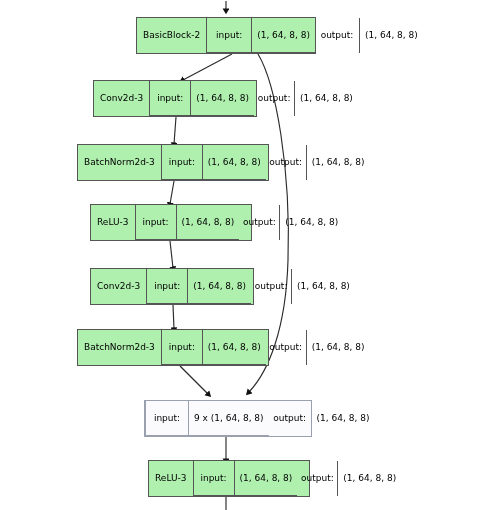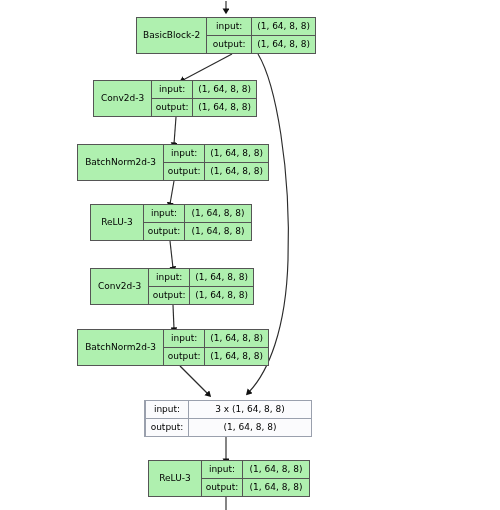--- a/index.html
+++ b/index.html
@@ -28,21 +28,21 @@
   }
   .node .namecell{
     display:flex;align-items:center;justify-content:center;
     padding:9px 6px;
     box-sizing:border-box;
     text-align:center;
     white-space:nowrap;
   }
   .node .iocell{
     display:flex;
-    flex-direction:column;
+    flex-direction:row;
     box-sizing:border-box;
     border-left:1px solid #555555;
     flex:1 1 auto;
   }
   .node.plain .iocell{border-left:1px solid #9aa0ad;}
   .node .iorow{
     display:flex;
     flex:1 1 50%;
     box-sizing:border-box;
     align-items:stretch;
@@ -181,21 +181,21 @@
         <div class="iolabel" style="width:40px;">output:</div>
         <div class="iovalue">(1, 64, 8, 8)</div>
       </div>
     </div>
   </div>
 
   <div class="node plain" style="left:144px;top:400px;width:168px;height:37px;">
     <div class="iocell">
       <div class="iorow top">
         <div class="iolabel" style="width:42px;">input:</div>
-        <div class="iovalue">3 x (1, 64, 8, 8)</div>
+        <div class="iovalue">9 x (1, 64, 8, 8)</div>
       </div>
       <div class="iorow">
         <div class="iolabel" style="width:42px;">output:</div>
         <div class="iovalue">(1, 64, 8, 8)</div>
       </div>
     </div>
   </div>
 
   <div class="node" style="left:148px;top:460px;width:162px;height:37px;">
     <div class="namecell" style="width:52px;">ReLU-3</div>

